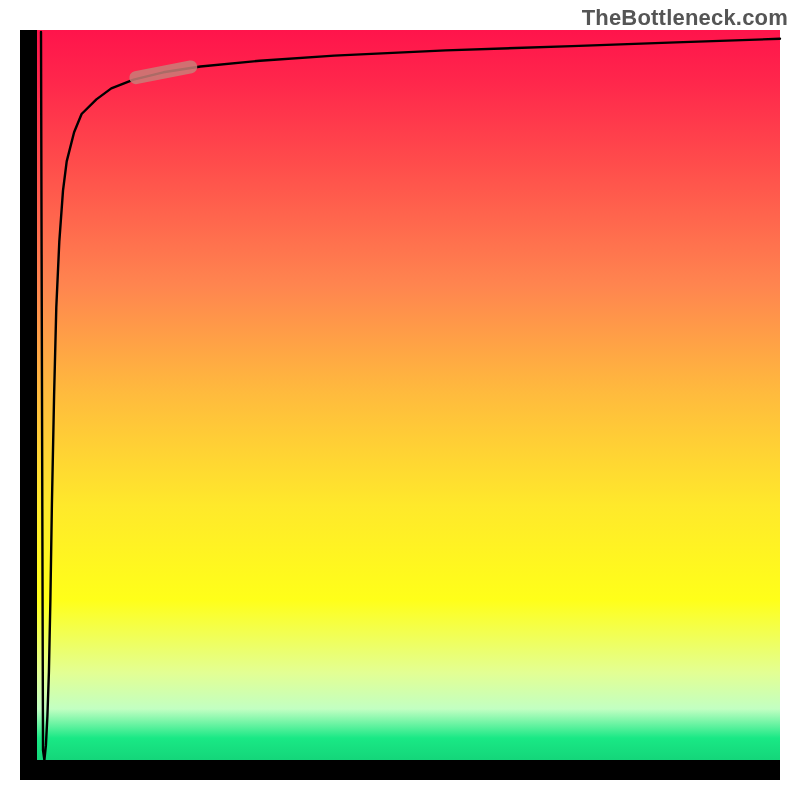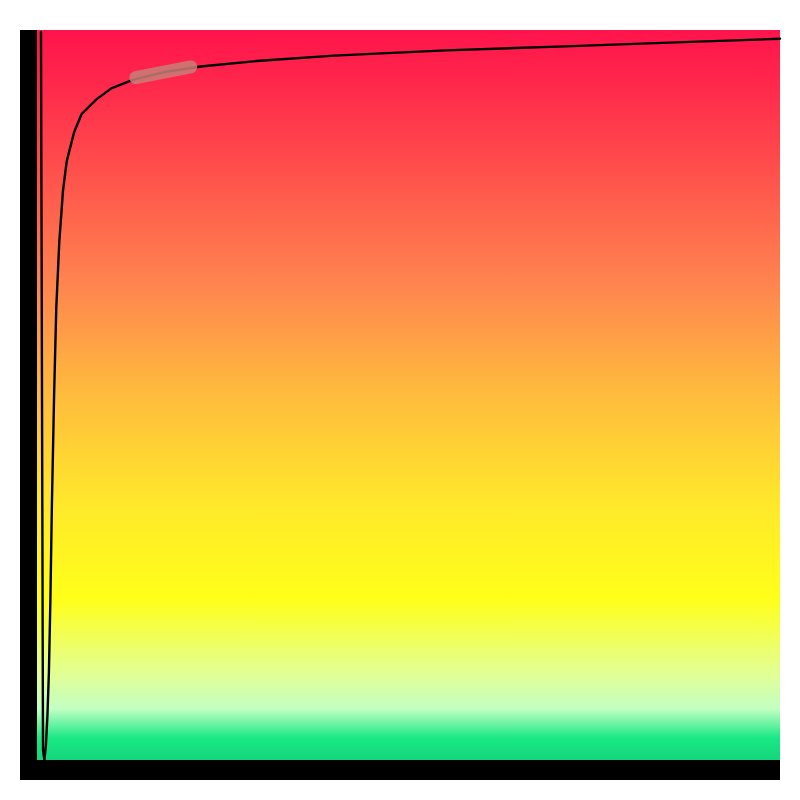--- a/index.html
+++ b/index.html
@@ -83,20 +83,21 @@
     stroke-opacity: 0.85;
     stroke-width: 13;
     stroke-linecap: round;
   }
 </style>
 </head>
 <body>
 
 <div class="frame">
 
+  <div class="watermark">TheBottleneck.com</div>
 
   <div class="plot">
 
     <div class="gradient-fill"></div>
 
     <div class="axis-left"></div>
 
     <div class="axis-bottom"></div>
 
     <svg class="curve" viewBox="0 0 760 750">

